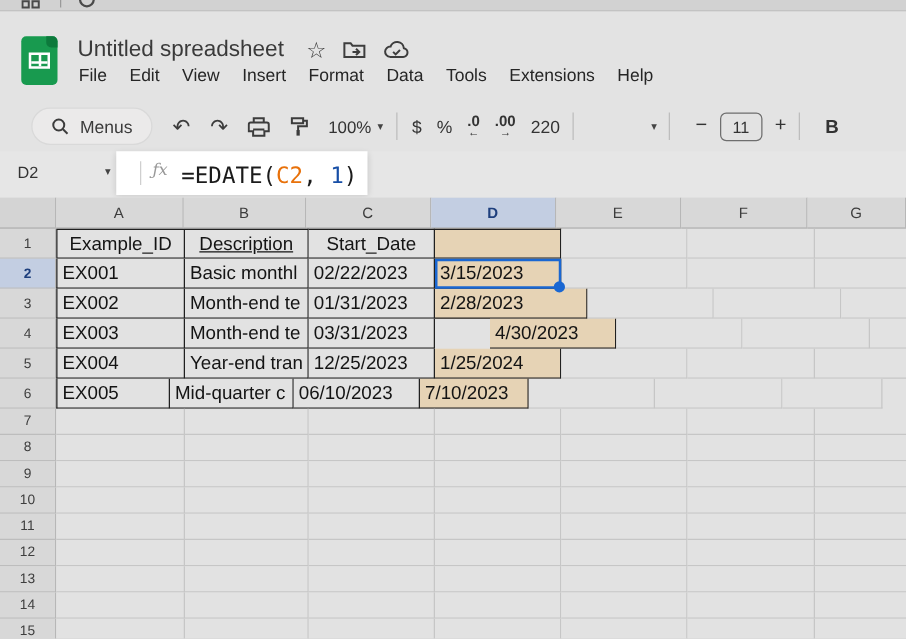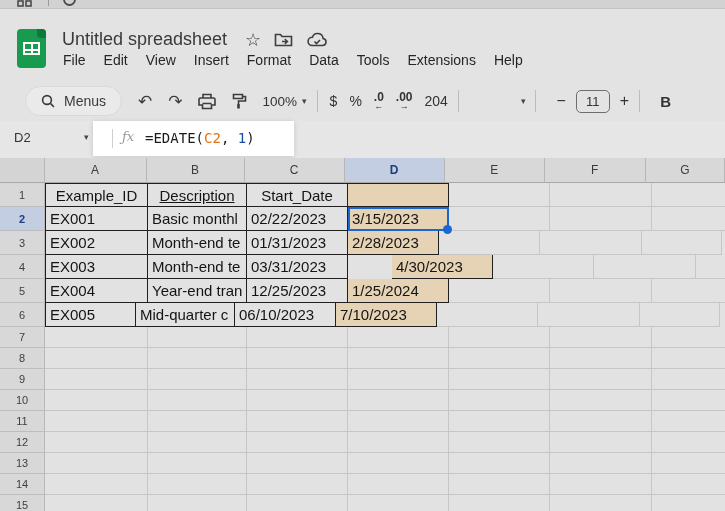--- a/index.html
+++ b/index.html
@@ -52,21 +52,21 @@
   .boldb { font-weight:bold; font-size:15px; color:#333; margin-left:10px; }
   
   .fbar { position:absolute; left:0; top:121px; width:725px; height:37px; background:#e6e6e6; }
   .namebox { position:absolute; left:14px; top:9px; font-size:13px; color:#333; }
   .namecaret { position:absolute; left:84px; top:11px; font-size:9px; color:#444; }
   .spot { position:absolute; left:93px; top:0px; width:201px; height:35px; background:#ffffff;
     box-shadow:0 1px 5px rgba(0,0,0,0.14); }
   .spot .sdiv { position:absolute; left:19px; top:8px; width:1px; height:19px; background:#cfcfcf; }
   .fx { position:absolute; left:29px; top:8px; font-family:"DejaVu Serif", serif; font-style:italic;
     font-size:13px; color:#999; }
-  .formula { position:absolute; left:52px; top:9px; font-family:"DejaVu Sans Mono", monospace; font-size:14px; color:#1b1b1b; white-space:pre; }
+  .formula { position:absolute; left:52px; top:9px; font-family:"DejaVu Sans Mono", monospace; font-size:18px; color:#1b1b1b; white-space:pre; }
   .tok-ref { color:var(--ref-orange,#e8710a); }
   .tok-num { color:var(--num-blue,#174ea6); }
   
   .grid { position:absolute; left:0; top:158px; width:725px; height:353px; overflow:hidden; background:#e2e2e2; }
   .grow { display:flex; }
   .chrow .ch { background:#d8d8d8; border-right:1px solid #b7b7b7; border-bottom:1px solid #a8a8a8;
     display:flex; align-items:center; justify-content:center; font-size:12px; color:#3c3c3c; height:25px; }
   .chrow .corner { background:#d4d4d4; }
   .chrow .ch.selcol { background:var(--sel-hdr-bg,#c3cee2); color:var(--sel-hdr-tx,#1e3f7d); font-weight:bold; }
   .rnum { width:45px; background:#d8d8d8; border-right:1px solid #b7b7b7; border-bottom:1px solid #bdbdbd;
@@ -163,21 +163,21 @@
     <span class="ttxt" style="margin-left:2px">$</span>
     <span class="ttxt">%</span>
     <span class="decs">
       <span class="dtop">.0</span>
       <span class="darr">←</span>
     </span>
     <span class="decs">
       <span class="dtop">.00</span>
       <span class="darr">→</span>
     </span>
-    <span class="ttxt">204</span>
+    <span class="ttxt">220</span>
     <span class="tdiv"></span>
     <span class="spacer"></span>
     <span class="caret">▾</span>
     <span class="tdiv"></span>
     <span class="pm">−</span>
     <span class="fsize">11</span>
     <span class="pm">+</span>
     <span class="tdiv"></span>
     <span class="boldb">B</span>
   </div>
@@ -221,21 +221,21 @@
         <div class="cell tb tan sel" style="width: 101px; height: 24px;">3/15/2023<span class="handle"></span></div>
         <div class="cell" style="width: 101px; height: 24px;"></div>
         <div class="cell" style="width: 102px; height: 24px;"></div>
         <div class="cell" style="width: 80px; height: 24px;"></div>
       </div>
       <div class="grow" style="height: 24px;">
         <div class="rnum">3</div>
         <div class="cell tb tb-left" style="width: 103px; height: 24px;">EX002</div>
         <div class="cell tb" style="width: 99px; height: 24px;">Month-end te</div>
         <div class="cell tb" style="width: 101px; height: 24px;">01/31/2023</div>
-        <div class="cell tb tan" style="width: 91px; height: 24px;">2/28/2023</div>
+        <div class="cell tb tan" style="width: 122px; height: 24px;">2/28/2023</div>
         <div class="cell" style="width: 101px; height: 24px;"></div>
         <div class="cell" style="width: 102px; height: 24px;"></div>
         <div class="cell" style="width: 80px; height: 24px;"></div>
       </div>
       <div class="grow" style="height: 24px;">
         <div class="rnum">4</div>
         <div class="cell tb tb-left" style="width: 103px; height: 24px;">EX003</div>
         <div class="cell tb" style="width: 99px; height: 24px;">Month-end te</div>
         <div class="cell tb" style="width: 101px; height: 24px;">03/31/2023</div>
         <div class="cell tb tan" style="width: 101px; height: 24px; margin-left: 44px;">4/30/2023</div>
@@ -251,21 +251,21 @@
         <div class="cell tb tan" style="width: 101px; height: 24px;">1/25/2024</div>
         <div class="cell" style="width: 101px; height: 24px;"></div>
         <div class="cell" style="width: 102px; height: 24px;"></div>
         <div class="cell" style="width: 80px; height: 24px;"></div>
       </div>
       <div class="grow" style="height: 24px;">
         <div class="rnum">6</div>
         <div class="cell tb tb-left" style="width: 91px; height: 24px;">EX005</div>
         <div class="cell tb" style="width: 99px; height: 24px;">Mid-quarter c</div>
         <div class="cell tb" style="width: 101px; height: 24px;">06/10/2023</div>
-        <div class="cell tb tan" style="width: 101px; height: 24px;">7/10/2023</div>
+        <div class="cell tb tan" style="width: 87px; height: 24px;">7/10/2023</div>
         <div class="cell" style="width: 101px; height: 24px;"></div>
         <div class="cell" style="width: 102px; height: 24px;"></div>
         <div class="cell" style="width: 80px; height: 24px;"></div>
       </div>
       <div class="grow" style="height: 21px;">
         <div class="rnum">7</div>
         <div class="cell" style="width: 103px; height: 21px;"></div>
         <div class="cell" style="width: 99px; height: 21px;"></div>
         <div class="cell" style="width: 101px; height: 21px;"></div>
         <div class="cell" style="width: 101px; height: 21px;"></div>

